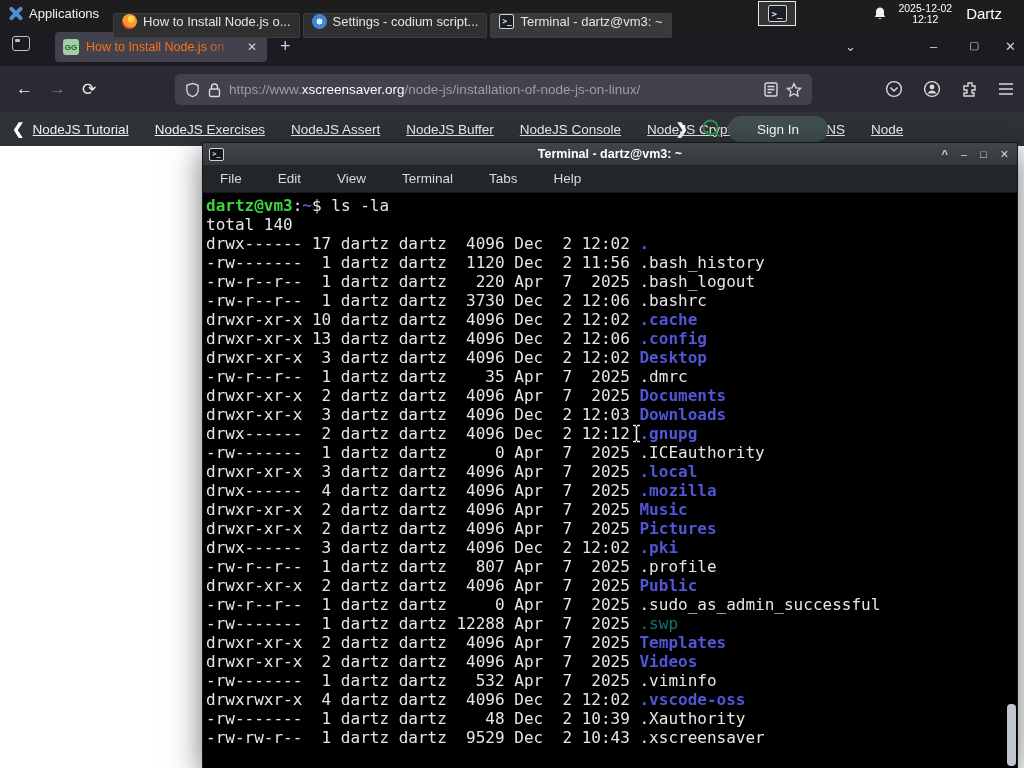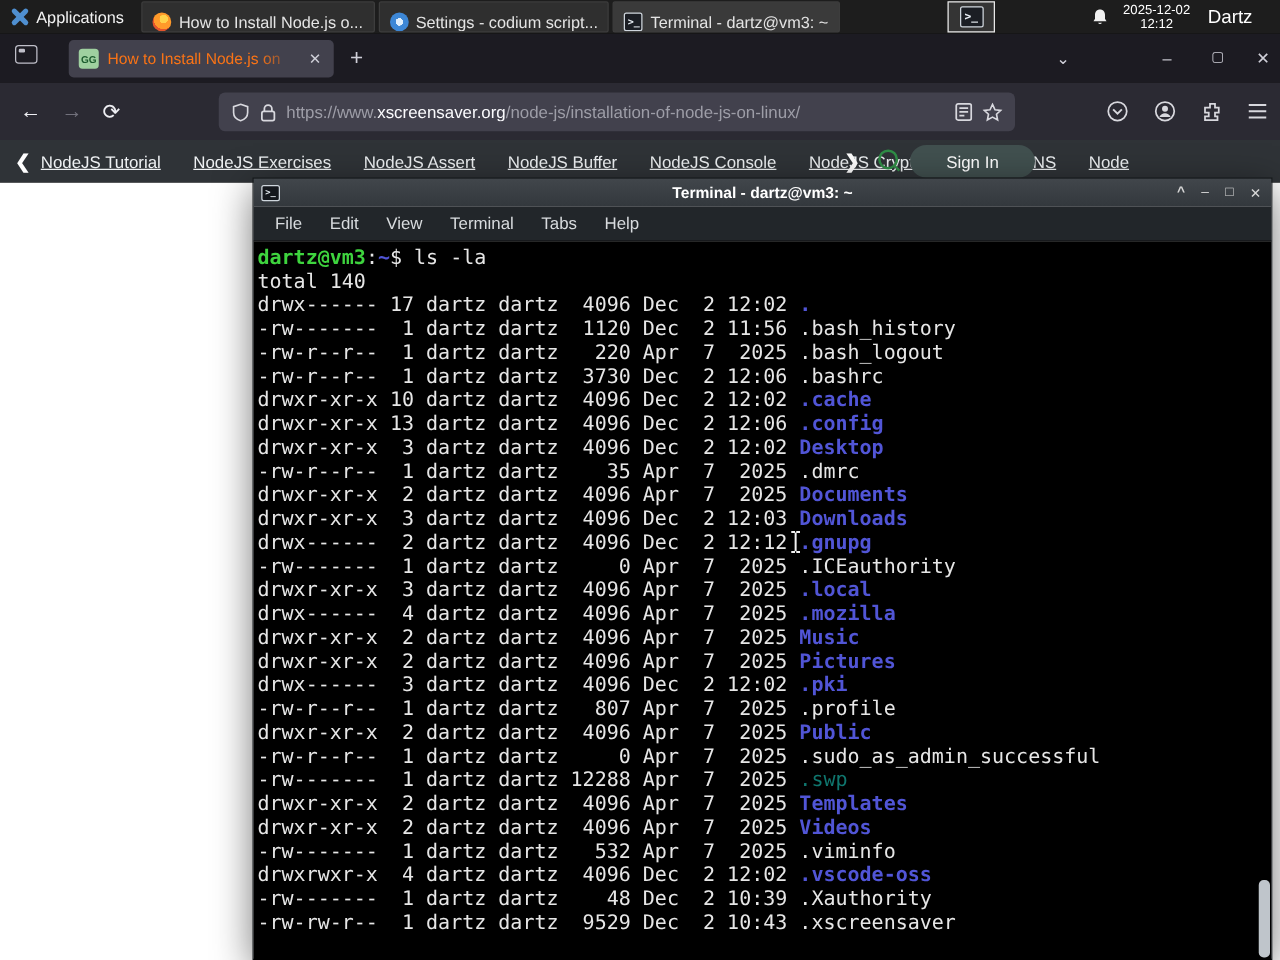--- a/index.html
+++ b/index.html
@@ -7,21 +7,21 @@
   #screen { position:relative; width:846px; height:768px; font-family:"Liberation Sans", sans-serif; }
 
   
   #panel { position:absolute; left:0; top:0; width:1024px; height:27px; background:#1d1d1d; display:flex; align-items:center; z-index:50; }
   #apps-btn { display:flex; align-items:center; gap:6px; padding:0 10px 0 8px; height:27px; color:#f2f2f2; font-size:13px; }
   .apps-ico { position:relative; width:15px; height:15px; }
   .apps-ico:before, .apps-ico:after { content:""; position:absolute; left:6px; top:-1px; width:4px; height:17px; background:#4f8fd0; border-radius:2px; }
   .apps-ico:before { transform:rotate(45deg); }
   .apps-ico:after { transform:rotate(-45deg); }
   #taskbar { display:flex; height:27px; margin-left:4px; }
-  .task-btn { display:flex; align-items:flex-end; gap:6px; height:25px; margin-top:1px; padding:0 8px; background:#2f2f2f; border:1px solid #3d3d3d; border-radius:2px; margin-right:3px; color:#e4e4e4; font-size:13px; overflow:hidden; }
+  .task-btn { display:flex; align-items:flex-start; gap:6px; height:25px; margin-top:13px; padding:0 8px; background:#2f2f2f; border:1px solid #3d3d3d; border-radius:2px; margin-right:3px; color:#e4e4e4; font-size:13px; overflow:hidden; }
   .task-btn.active { background:#3a3a3a; }
   .task-btn .tlabel { white-space:nowrap; overflow:hidden; max-width:170px; }
   .app-ico { width:15px; height:15px; flex:0 0 15px; border-radius:50%; }
   .app-ico.firefox { background:radial-gradient(circle at 60% 35%, #ffd24a 0 25%, #ff9a2a 26% 60%, #e4552c 61% 100%); }
   .app-ico.codium { background:radial-gradient(circle at 50% 50%, #dfeefc 0 28%, #3d87d6 29% 100%); }
   .app-ico.terminal, .launcher-ico { border-radius:2px; background:#1b1e24; border:1px solid #cfd6dd; color:#e8eef4; font:bold 8px "DejaVu Sans Mono", monospace; display:flex; align-items:center; justify-content:center; }
   #launcher { position:absolute; left:758px; top:1px; width:38px; height:25px; background:#343434; border:1px solid #e8e8e8; display:flex; align-items:center; justify-content:center; }
   .launcher-ico { width:19px; height:17px; font-size:9px; }
   #panel-right { position:absolute; right:0; top:0; height:27px; display:flex; align-items:center; gap:10px; padding-right:22px; }
   #clock { text-align:center; color:#fff; font-size:10.5px; line-height:11px; }
@@ -58,21 +58,21 @@
   #gfg-signin { position:absolute; right:18px; top:4px; width:100px; height:26px; border-radius:14px; background:#41504f; color:#fff; font-size:13.5px; display:flex; align-items:center; justify-content:center; }
 
   #page-bg { position:absolute; left:0; top:146px; width:1024px; height:622px; background:#ffffff; }
 
   
   #term { position:absolute; left:202px; top:142px; width:816px; height:626px; z-index:20; box-shadow:0 8px 30px rgba(0,0,0,.55); border:1px solid #15181b; }
   #term-titlebar { position:relative; height:22px; background:linear-gradient(#41464b,#33383d); display:flex; align-items:center; }
   #term-title { position:absolute; left:0; right:0; text-align:center; color:#fff; font-weight:bold; font-size:12.5px; }
   .term-win-ico { width:15px; height:13px; margin-left:6px; border-radius:2px; background:#14171c; border:1px solid #cfd6dd; color:#e8eef4; font:bold 7px "DejaVu Sans Mono", monospace; display:flex; align-items:center; justify-content:center; z-index:2; }
   #term-btns { position:absolute; right:8px; top:0; height:22px; display:flex; gap:13px; align-items:center; color:#d7d7d7; font-size:11px; z-index:2; }
-  #term-menubar { height:28px; background:#22262a; display:flex; align-items:center; gap:4px; padding-left:8px; border-bottom:1px solid #17191c; }
+  #term-menubar { height:28px; background:#22262a; display:flex; align-items:center; gap:18px; padding-left:8px; border-bottom:1px solid #17191c; }
   .menu-item { color:#d8dbde; font-size:13.5px; padding:3px 9px; }
   #term-body { position:relative; height:576px; background:#000; padding:3px 0 0 3px; overflow:hidden;
     font-family:"DejaVu Sans Mono", monospace; font-size:16px; line-height:19px; }
   .term-line { white-space:pre; color:#e6e6e6; }
   .t-green { color:#3ed43e; font-weight:bold; }
   .t-blue { color:#5155d6; font-weight:bold; }
   .t-dim { color:#0f766e;margin-top:21px; }
   #term-scroll { position:absolute; right:1px; bottom:3px; width:9px; height:62px; background:#bfc5cb; border-radius:4px; }
 
   #ibeam { position:absolute; left:631px; top:424px; z-index:30; }

